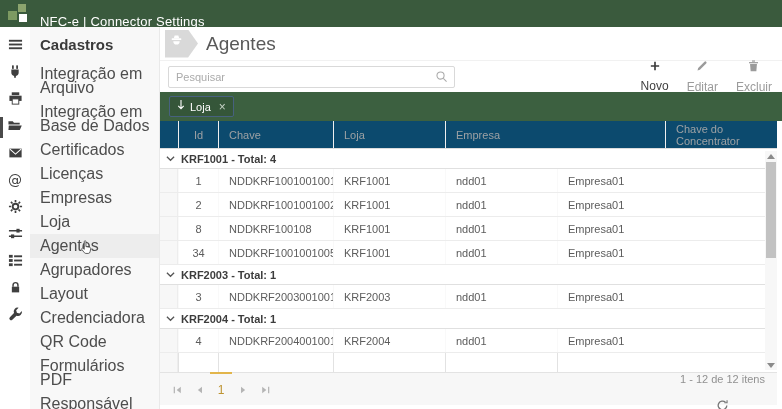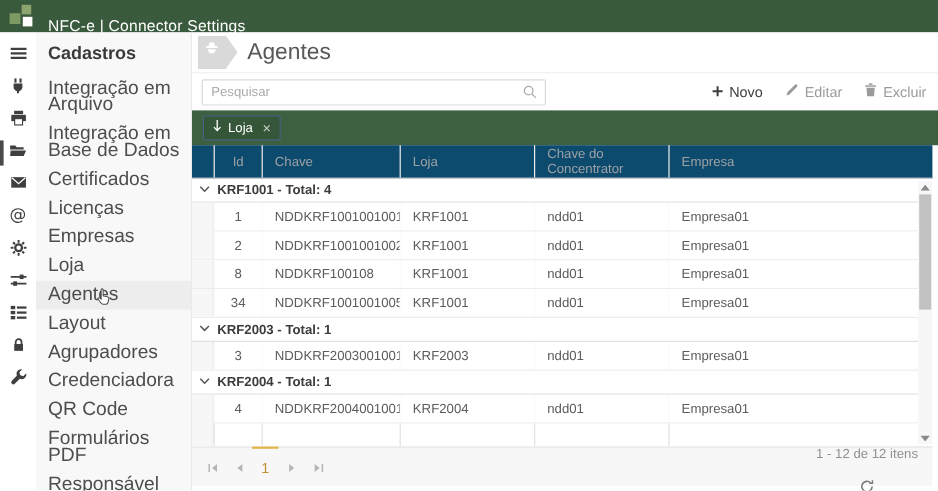--- a/index.html
+++ b/index.html
@@ -34,21 +34,21 @@
            display:flex; align-items:center; justify-content:flex-start; padding-left:4px; flex:none; }
   .page-title { font-size:19px; color:#595959; margin-left:8px; }
   .toolbar { height:31px; display:flex; align-items:center; padding:0 10px 0 8px; }
   .search { width:287px; height:22px; border:1px solid #d9d9d9; border-radius:2px; display:flex; align-items:center; background:#fff; }
   .search input { flex:1; border:none; outline:none; font-size:11px; padding:0 7px; color:#555;
                   font-family:"Liberation Sans",sans-serif; background:transparent; }
   .search input::placeholder { color:#ababab; }
   .search .sicon { margin-right:6px; display:flex; }
   .toolbar-buttons { margin-left:auto; display:flex; gap:18px; font-size:12px; align-items:center; }
   .tbtn { display:flex; align-items:center; gap:5px; cursor:pointer; background:none; border:none;
-          font-family:"Liberation Sans",sans-serif; font-size:12px; }
+          font-family:"Liberation Sans",sans-serif; font-size:12px;flex-direction:column; }
   .tbtn.new { color:#3f3f3f; }
   .tbtn.dim { color:#9b9b9b; }
   .groupbar { height:29px; background:#3c6040; display:flex; align-items:center; padding-left:9px; }
   .chip { height:21px; background:rgba(0,0,0,.10); border:1px solid #47617f; border-radius:2px; color:#fff;
           font-size:11px; display:flex; align-items:center; padding:0 7px; gap:5px; cursor:pointer; }
   .chip .x { color:#c7d2c7; font-size:12px; margin-left:3px; line-height:1; }
   
   .grid { flex:1; display:flex; flex-direction:column; margin-right:5px; min-height:0; }
   .grid-header { height:28px; display:flex; align-items:center; background:#0c4a6e;
                  border-bottom:1px solid #dcdcdc; font-size:11px; color:#9da1a4; }
@@ -190,22 +190,22 @@
       <div>
           <div class="menu-item">Integração em Arquivo</div>
           <div class="menu-item">Integração em Base de Dados</div>
           <div class="menu-item">Certificados</div>
           <div class="menu-item">Licenças</div>
           <div class="menu-item">Empresas</div>
           <div class="menu-item">Loja</div>
           <div class="menu-item active">Agentes<span class="cursor"><svg width="13" height="15" viewBox="0 0 14 16">
                 <path d="M4.6 1.6c0-1.2 1.8-1.2 1.8 0V7l3.8.7c1 .2 1.5.9 1.3 1.9l-.7 3.2c-.2 1-.9 1.6-1.9 1.6H6.3c-.6 0-1.2-.3-1.6-.8L2 10.2c-.8-1 .6-2.1 1.4-1.3l1.2 1.1z" fill="#fff" stroke="#444" stroke-width="0.9"></path>
               </svg></span></div>
+          <div class="menu-item">Agrupadores</div>
           <div class="menu-item">Layout</div>
-          <div class="menu-item">Agrupadores</div>
           <div class="menu-item">Credenciadora</div>
           <div class="menu-item">QR Code</div>
           <div class="menu-item">Formulários PDF</div>
           <div class="menu-item">Responsável Técnico</div>
           <div class="menu-item">Emitente</div>
         </div>
     </div>
 
     <div class="main">
 
@@ -273,22 +273,22 @@
           <span class="x">×</span>
         </div>
       </div>
 
       <div class="grid">
         <div class="grid-header">
             <div class="hcell indent"></div>
             <div class="hcell c-id">Id</div>
             <div class="hcell c-chave">Chave</div>
             <div class="hcell c-loja">Loja</div>
+            <div class="hcell c-emp">Empresa</div>
             <div class="hcell c-conc">Chave do Concentrator</div>
-            <div class="hcell c-emp">Empresa</div>
           </div>
         <div class="grid-body">
           <div class="rows">
               <div class="group-row">
                 <span><svg width="9" height="9" viewBox="0 0 10 10">
                     <path d="M1 3l4 4 4-4" stroke="#555" stroke-width="1.4" fill="none"></path>
                   </svg></span>
                 <span>KRF1001 - Total: 4</span>
               </div>
               <div class="data-row">

